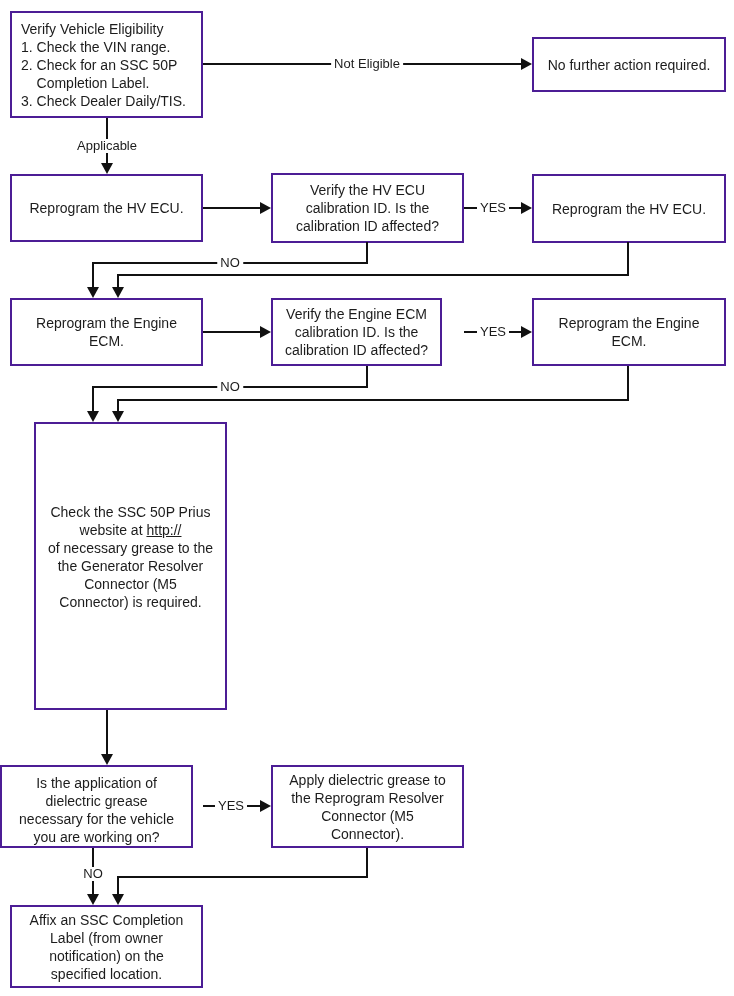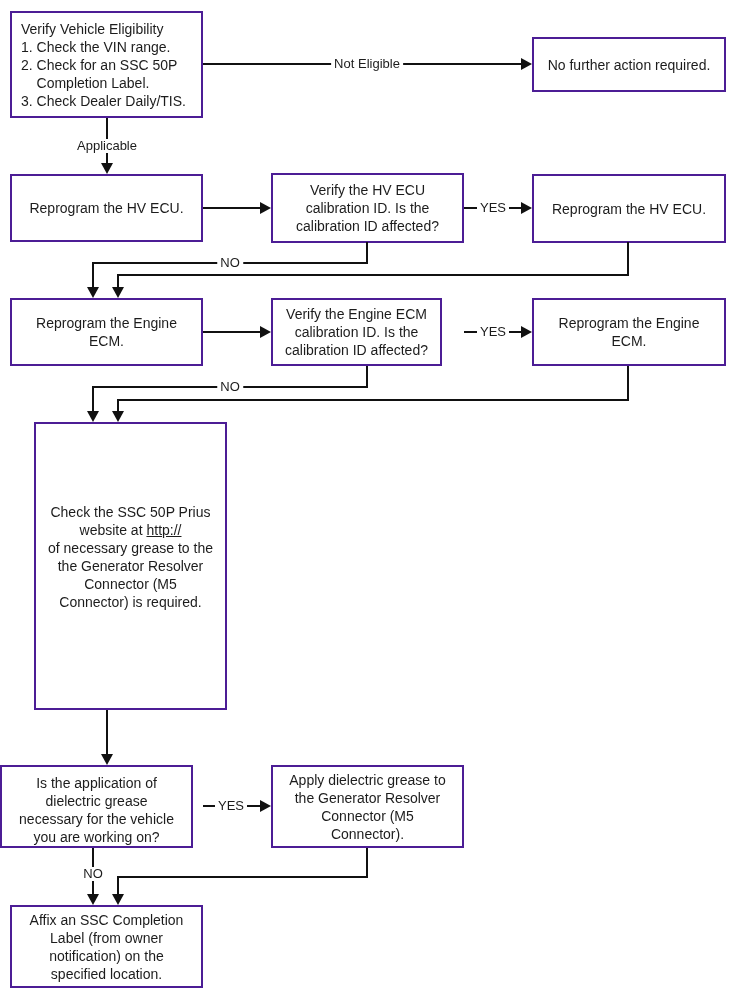--- a/index.html
+++ b/index.html
@@ -91,21 +91,21 @@
 
 <div class="box" style="left:0;top:765px;width:193px;height:83px;align-items:flex-end;">
   <div class="box-text">Is the application of
 dielectric grease
 necessary for the vehicle
 you are working on?</div>
 </div>
 
 <div class="box" style="left:271px;top:765px;width:193px;height:83px;">
   <div class="box-text">Apply dielectric grease to
-the Generator Resolver
+the Reprogram Resolver
 Connector (M5
 Connector).</div>
 </div>
 
 <div class="box" style="left:10px;top:905px;width:193px;height:83px;">
   <div class="box-text">Affix an SSC Completion
 Label (from owner
 notification) on the
 specified location.</div>
 </div>

